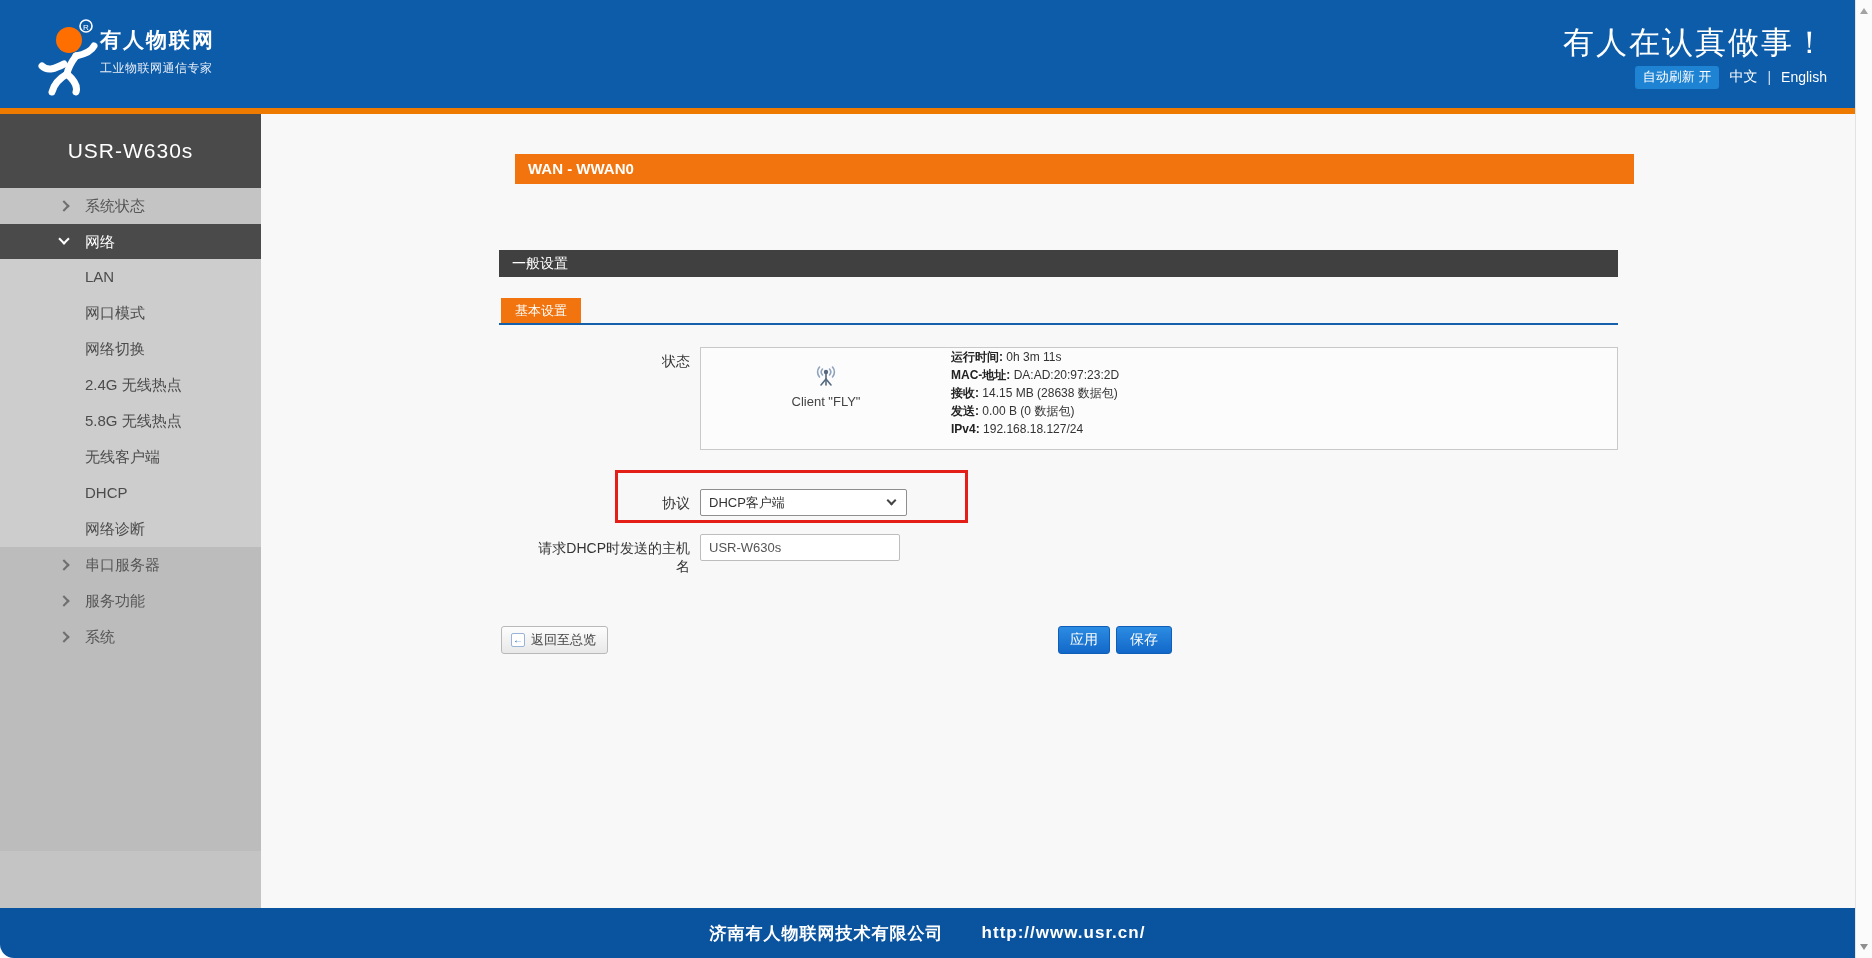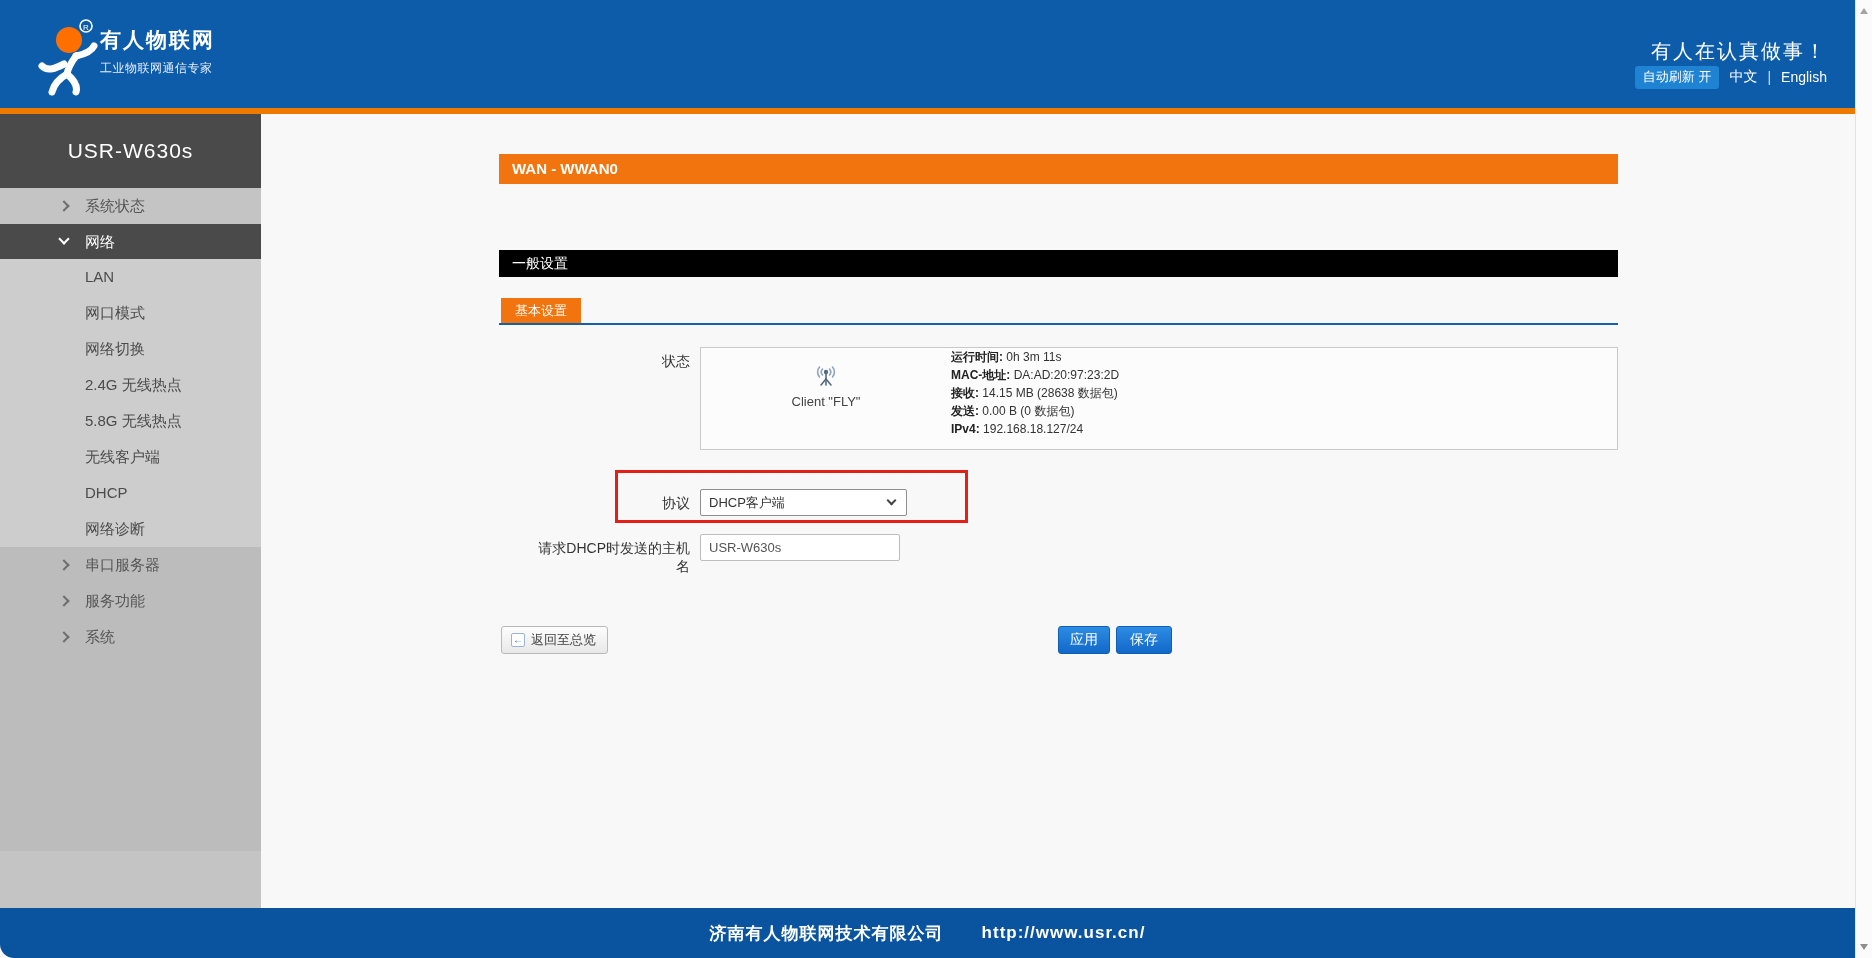--- a/index.html
+++ b/index.html
@@ -4,21 +4,21 @@
 <style>
   * { margin:0; padding:0; box-sizing:border-box; }
   html,body { width:1872px; height:958px; background:#ffffff; font-family:"Liberation Sans","DejaVu Sans",sans-serif; }
   .page { position:relative; width:1872px; height:958px; overflow:hidden; background:#ffffff; }
 
   
   .hdr { position:absolute; left:0; top:0; width:1855px; height:108px; background:#0d5caa; }
   .logo-svg { position:absolute; left:20px; top:14px; }
   .brand { position:absolute; left:100px; top:26px; color:#fff; font-size:21px; font-weight:bold; letter-spacing:2px; }
   .brand-sub { position:absolute; left:100px; top:60px; color:#e8eef7; font-size:12px; letter-spacing:0.5px; }
-  .slogan { position:absolute; right:28px; top:38px; color:#fff; font-size:20px; letter-spacing:2px; }
+  .slogan { position:absolute; right:28px; top:22px; color:#fff; font-size:31px; letter-spacing:2px; }
   .hdr-links { position:absolute; right:28px; top:66px; height:22px; display:flex; align-items:center; gap:10px; }
   .refresh-badge { background:#1e83d3; color:#fff; font-size:13px; padding:2px 8px 3px 8px; border-radius:3px; cursor:pointer; }
   .lang { color:#fff; font-size:14px; cursor:pointer; }
   .lang-div { color:#cfe0f2; font-size:14px; }
   .orange-strip { position:absolute; left:0; top:108px; width:1855px; height:6px; background:#ee7a00; }
 
   
   .sidebar { position:absolute; left:0; top:114px; width:261px; height:794px; background:#c4c4c4; }
   .dev-box { height:74px; background:#4a4a4a; color:#fff; font-size:21px; letter-spacing:1px; display:flex; align-items:center; justify-content:center; }
   .sec-a { background:#c4c4c4; }
@@ -27,24 +27,24 @@
   .mi { position:relative; height:36px; line-height:36px; font-size:15px; color:#565656; padding-left:85px; cursor:pointer; }
   .mi.active { height:35px; line-height:35px; background:#4a4a4a; color:#ffffff; }
   .mi .chev { position:absolute; left:60px; top:14px; width:8px; height:8px; border-right:2px solid #6f6f6f; border-bottom:2px solid #6f6f6f; }
   .mi .chev.right { transform:rotate(-45deg); }
   .mi.active .chev { border-color:#ffffff; transform:rotate(45deg); top:11px; }
   .sub-sec .mi { color:#4c4c4c; }
 
   
   .content-bg { position:absolute; left:261px; top:114px; width:1594px; height:794px; background:#f8f8f8; }
 
-  .panel-hdr { position:absolute; left:499px; top:154px; width:1119px; height:30px; background:#f2740e; color:#fff; font-size:15px; font-weight:bold; line-height:30px; padding-left:13px; }
+  .panel-hdr { position:absolute; left:515px; top:154px; width:1119px; height:30px; background:#f2740e; color:#fff; font-size:15px; font-weight:bold; line-height:30px; padding-left:13px; }
   .panel-body { position:absolute; left:499px; top:184px; width:1119px; height:43px; background:#fbf7f5; border:1px solid #f2740e; border-top:none; color:#333; font-size:13px; line-height:41px; padding-left:13px; }
 
-  .sec-bar { position:absolute; left:499px; top:250px; width:1119px; height:27px; background:#000000; color:#fff; font-size:14px; line-height:27px; padding-left:13px; }
+  .sec-bar { position:absolute; left:499px; top:250px; width:1119px; height:27px; background:#404040; color:#fff; font-size:14px; line-height:27px; padding-left:13px; }
 
   .tab { position:absolute; left:501px; top:298px; width:80px; height:25px; background:#f2740e; color:#fff; font-size:13px; text-align:center; line-height:25px; cursor:pointer; }
   .tab-underline { position:absolute; left:499px; top:323px; width:1119px; height:2px; background:#1460aa; }
 
   .fld-label { position:absolute; left:525px; width:165px; text-align:right; font-size:14px; color:#333; }
 
   .status-box { position:absolute; left:700px; top:347px; width:918px; height:103px; background:#fcfcfc; border:1px solid #c9c9c9; }
   .client-col { position:absolute; left:0; top:0; width:250px; height:103px; text-align:center; }
   .client-icon { margin-top:16px; }
   .client-name { font-size:13px; color:#444; margin-top:2px; }

